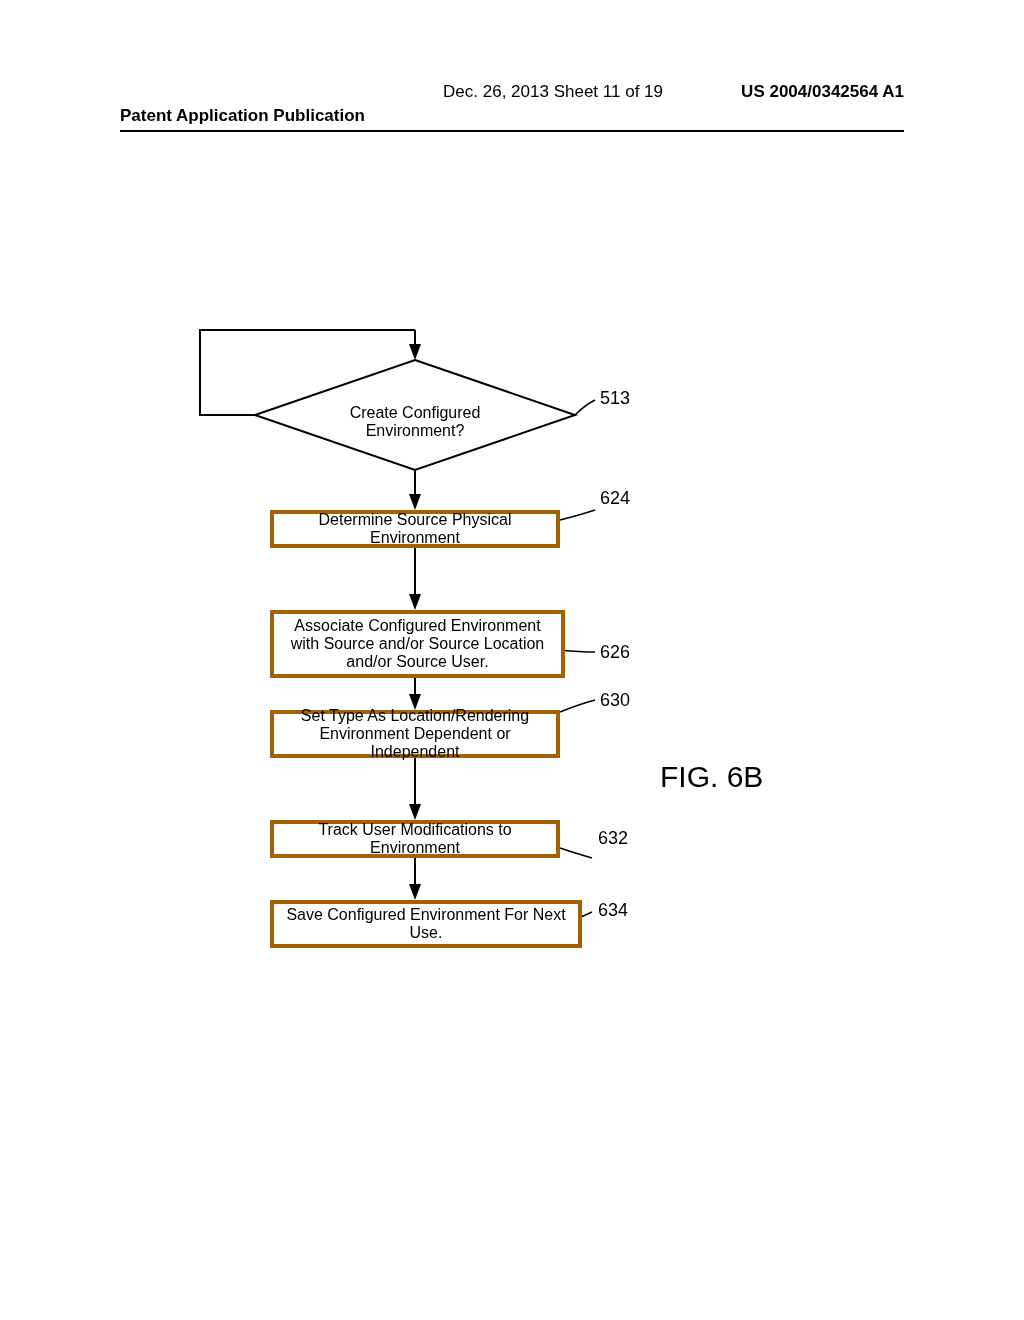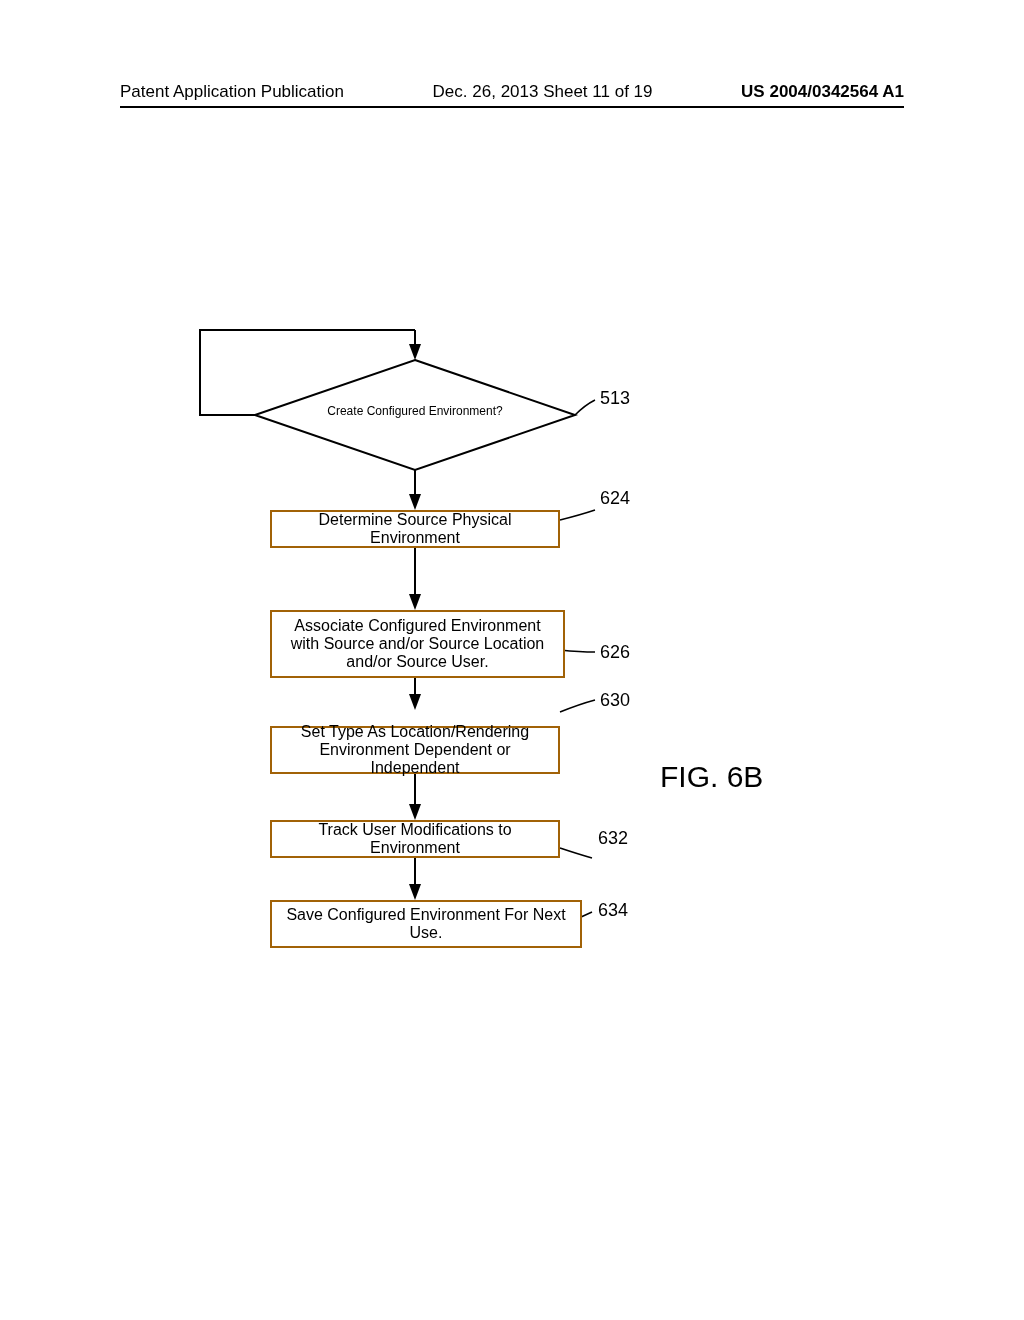--- a/index.html
+++ b/index.html
@@ -15,32 +15,32 @@
     position: absolute;
     top: 82px;
     left: 120px;
     right: 120px;
     font-size: 17px;
     display: flex;
     justify-content: space-between;
     border-bottom: 2px solid #000;
     padding-bottom: 4px;
   }
-  .page-header .left { font-weight: normal; }
+  .page-header .left { font-weight: bold; margin-top: 24px; }
   .page-header .center { font-weight: normal; }
   .page-header .right { font-weight: bold; }
   .diagram {
     position: absolute;
     top: 320px;
     left: 0;
     width: 1024px;
   }
   .box {
     position: absolute;
-    border: 2px solid #a16207;
+    border: 4px solid #a16207;
     background: #fff;
     display: flex;
     align-items: center;
     justify-content: center;
     text-align: center;
     font-size: 16px;
     padding: 4px 6px;
     box-sizing: border-box;
   }
   .ref-label {
@@ -99,34 +99,34 @@
 
     <line x1="415" y1="438" x2="415" y2="496" stroke="#000" stroke-width="2" marker-end="url(#arrow)"></line>
 
     <path d="M560,528 Q578,534 592,538" fill="none" stroke="#000" stroke-width="1.5"></path>
 
     <line x1="415" y1="538" x2="415" y2="576" stroke="#000" stroke-width="2" marker-end="url(#arrow)"></line>
 
     <path d="M550,610 Q575,600 592,592" fill="none" stroke="#000" stroke-width="1.5"></path>
   </svg>
 
-  <div style="position:absolute; left:300px; top:84px; width:230px; text-align:center; font-size:12px;">Create Configured Environment?</div>
+  <div style="position:absolute; left:300px; top:84px; width:230px; text-align:center; font-size:16px;">Create Configured Environment?</div>
   <div class="ref-label" style="left:600px; top:68px;">513</div>
 
   <div class="box" style="left:270px; top:190px; width:290px; height:38px;">
     <span>Determine Source Physical Environment</span>
   </div>
   <div class="ref-label" style="left:600px; top:168px;">624</div>
 
   <div class="box" style="left:270px; top:290px; width:295px; height:68px;">
     <span>Associate Configured Environment with Source and/or Source Location and/or Source User.</span>
   </div>
   <div class="ref-label" style="left:600px; top:322px;">626</div>
 
-  <div class="box" style="left:270px; top:406px; width:290px; height:48px;">
+  <div class="box" style="left:270px; top:390px; width:290px; height:48px;">
     <span>Set Type As Location/Rendering Environment Dependent or Independent</span>
   </div>
   <div class="ref-label" style="left:600px; top:370px;">630</div>
 
   <div class="box" style="left:270px; top:500px; width:290px; height:38px;">
     <span>Track User Modifications to Environment</span>
   </div>
   <div class="ref-label" style="left:598px; top:508px;">632</div>
 
   <div class="box" style="left:270px; top:580px; width:312px; height:48px;">

